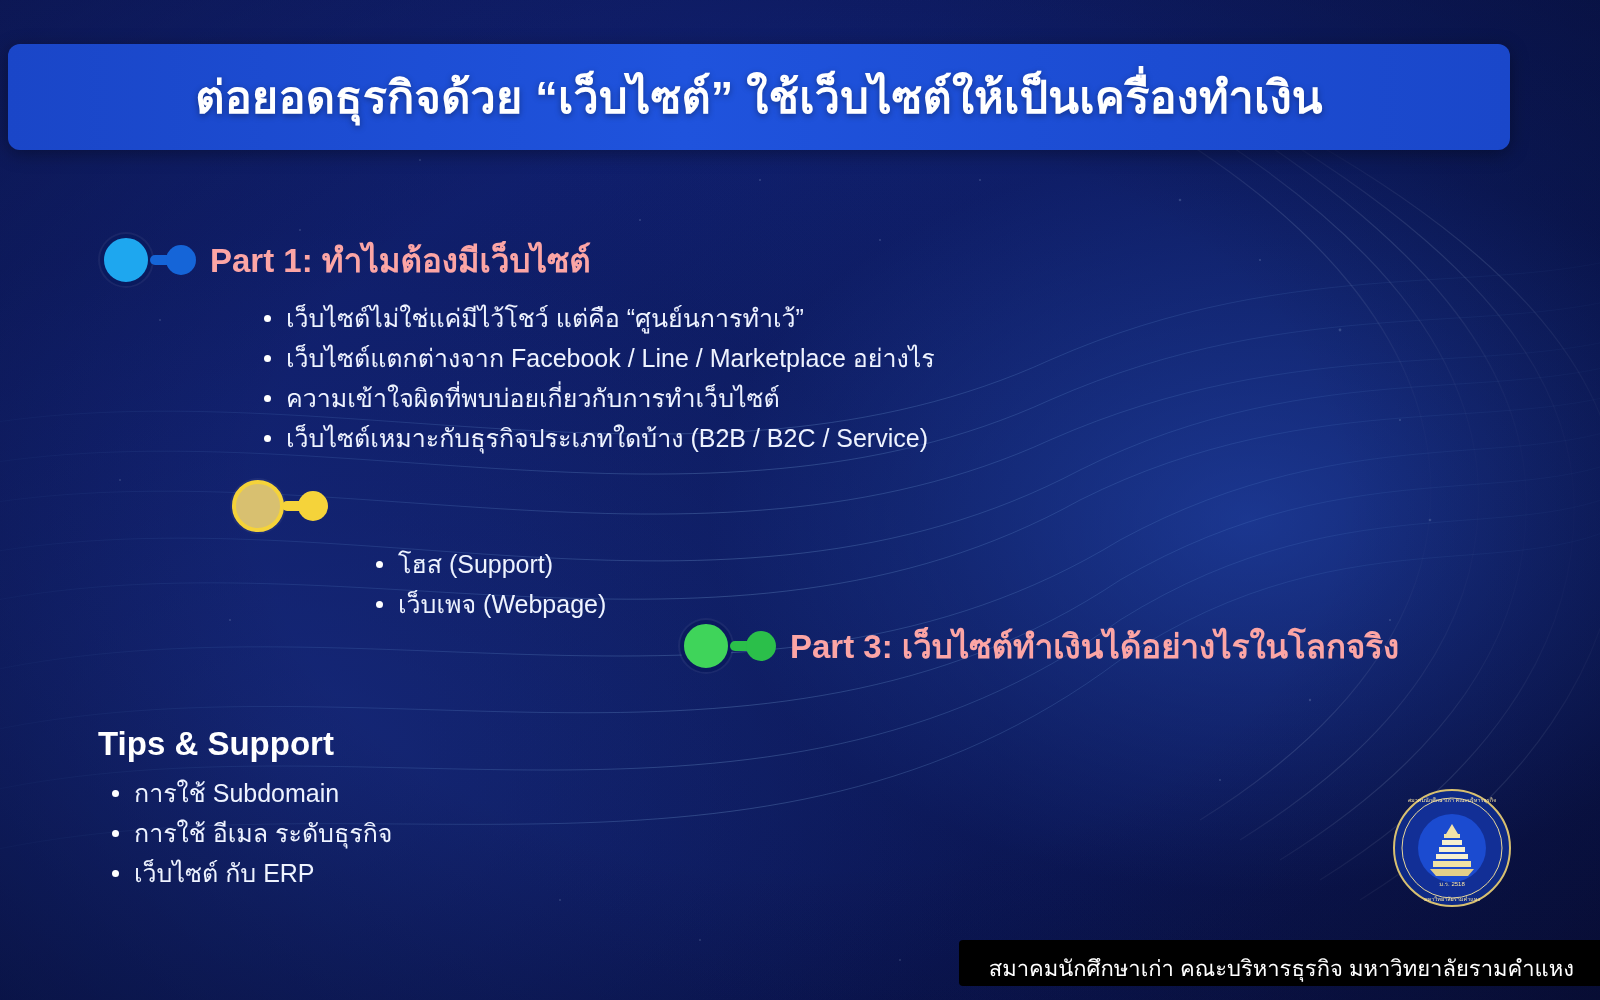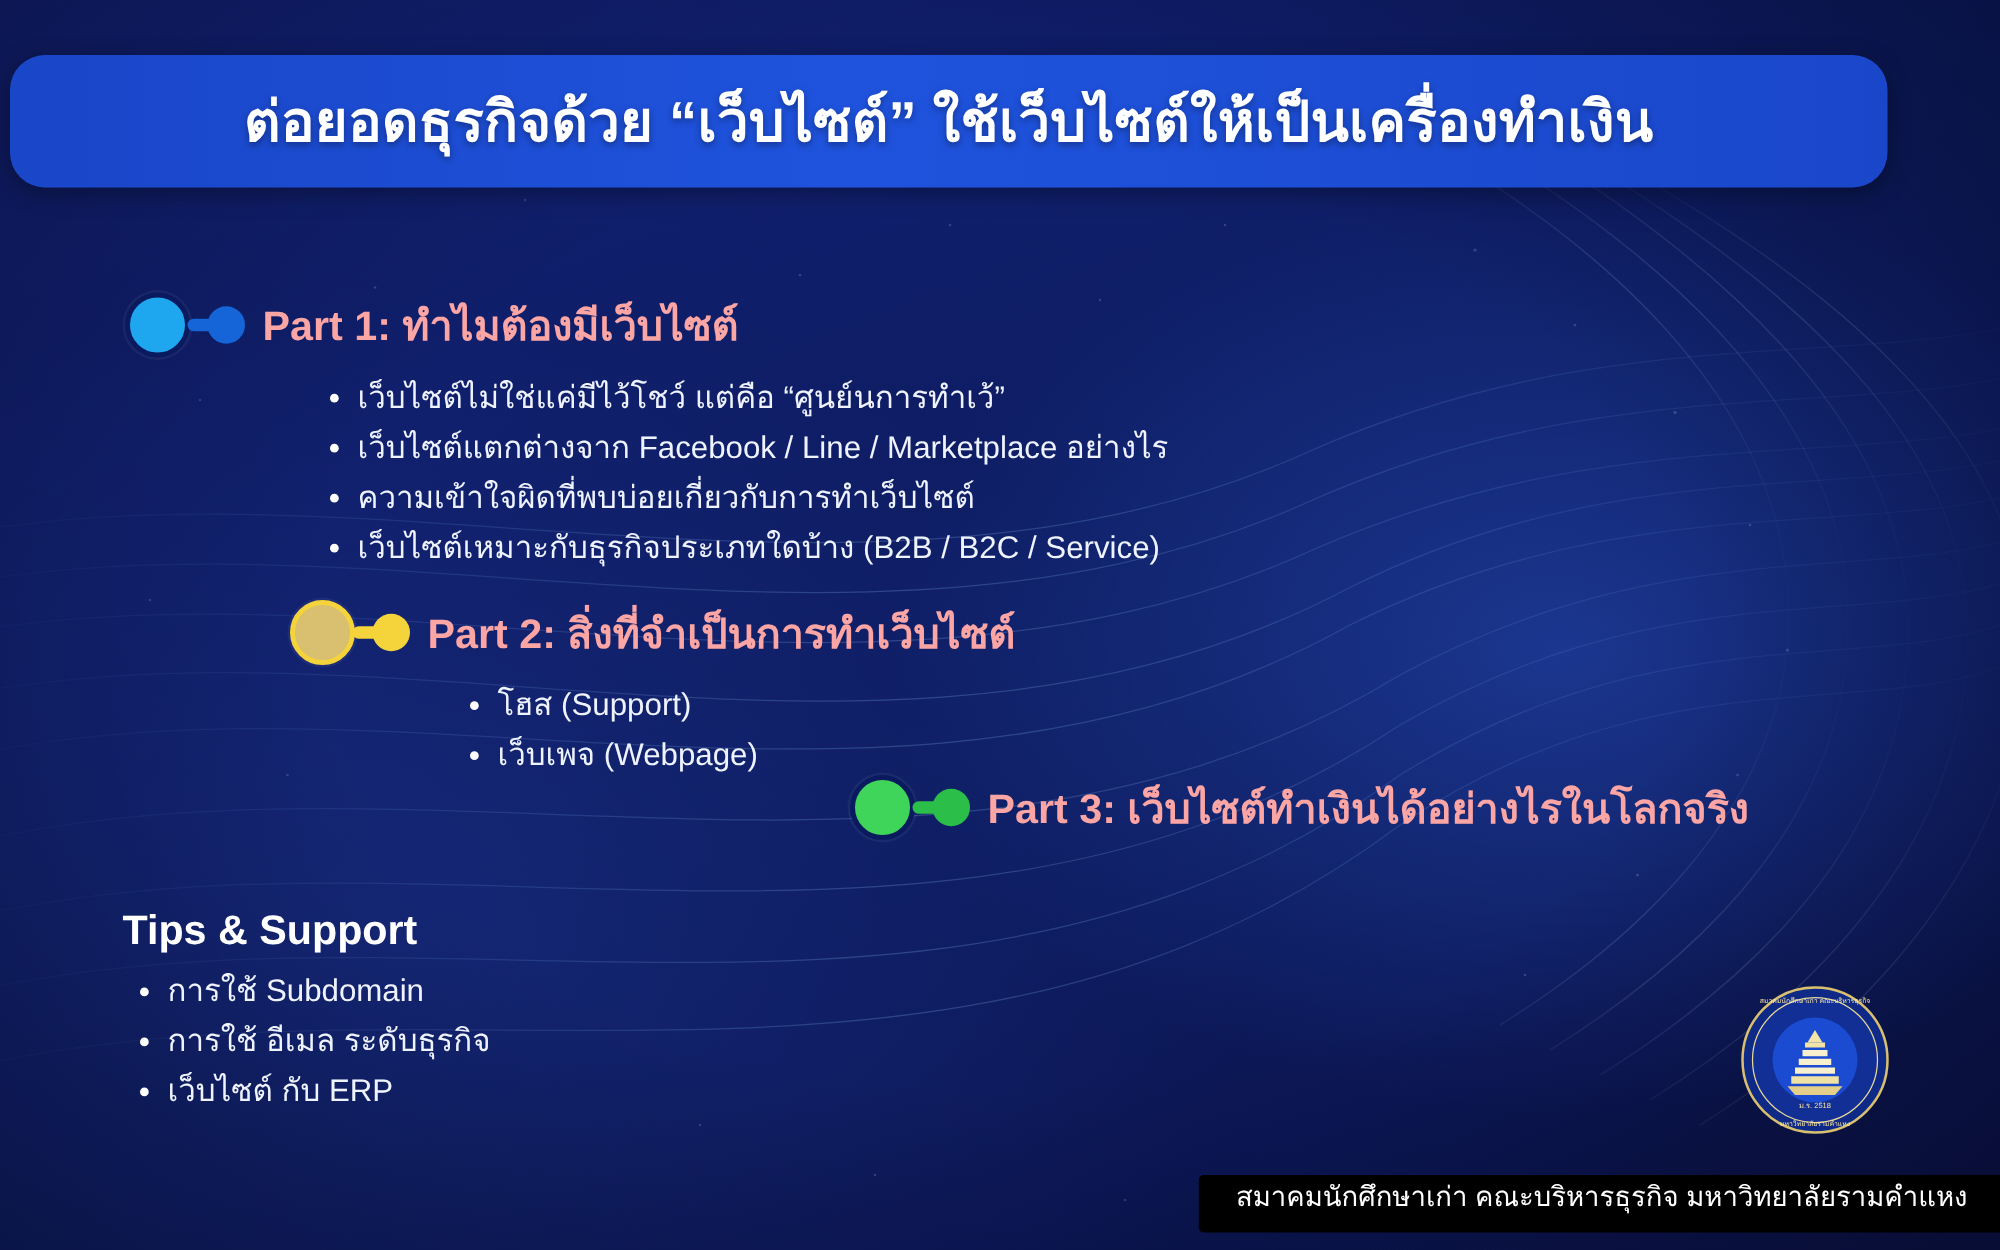--- a/index.html
+++ b/index.html
@@ -43,21 +43,21 @@
   }
 
   
   .header-bar {
     position: absolute;
     left: 8px;
     top: 44px;
     width: 1502px;
     height: 106px;
     background: linear-gradient(90deg, #1a46c8 0%, #1f53dd 45%, #1a47ca 100%);
-    border-radius: 28px;
+    border-radius: 12px;
     z-index: 5;
     box-shadow: 0 4px 18px rgba(0,0,0,0.35);
     display: flex;
     align-items: center;
     justify-content: center;
   }
   .header-title {
     color: #ffffff;
     font-size: 45px;
     font-weight: bold;
@@ -177,21 +177,21 @@
 
   
   .footer {
     position: absolute;
     right: 0px;
     bottom: 14px;
     height: 46px;
     background: #000000;
     border-radius: 4px 0 0 4px;
     display: flex;
-    align-items: flex-start;
+    align-items: flex-end;
     padding: 0 26px 0 30px;
     z-index: 8;
   }
   .footer span {
     color: #ffffff;
     font-size: 22px;
     white-space: nowrap;
   }
 </style>
 </head>
@@ -278,21 +278,20 @@
     </ul>
   </div>
 
   <div class="section" id="sec-part2">
     <div class="sec-head">
       <div class="node gold">
         <span class="ring"></span>
           <span class="bar"></span>
           <span class="dot"></span>
       </div>
-      <div class="part-title">Part 2: สิ่งที่จำเป็นการทำเว็บไซต์</div>
     </div>
     <ul class="bullets">
       <li>โฮส (Support)</li>
       <li>เว็บเพจ (Webpage)</li>
     </ul>
   </div>
 
   <div class="section" id="sec-part3">
     <div class="sec-head">
       <div class="node green">

